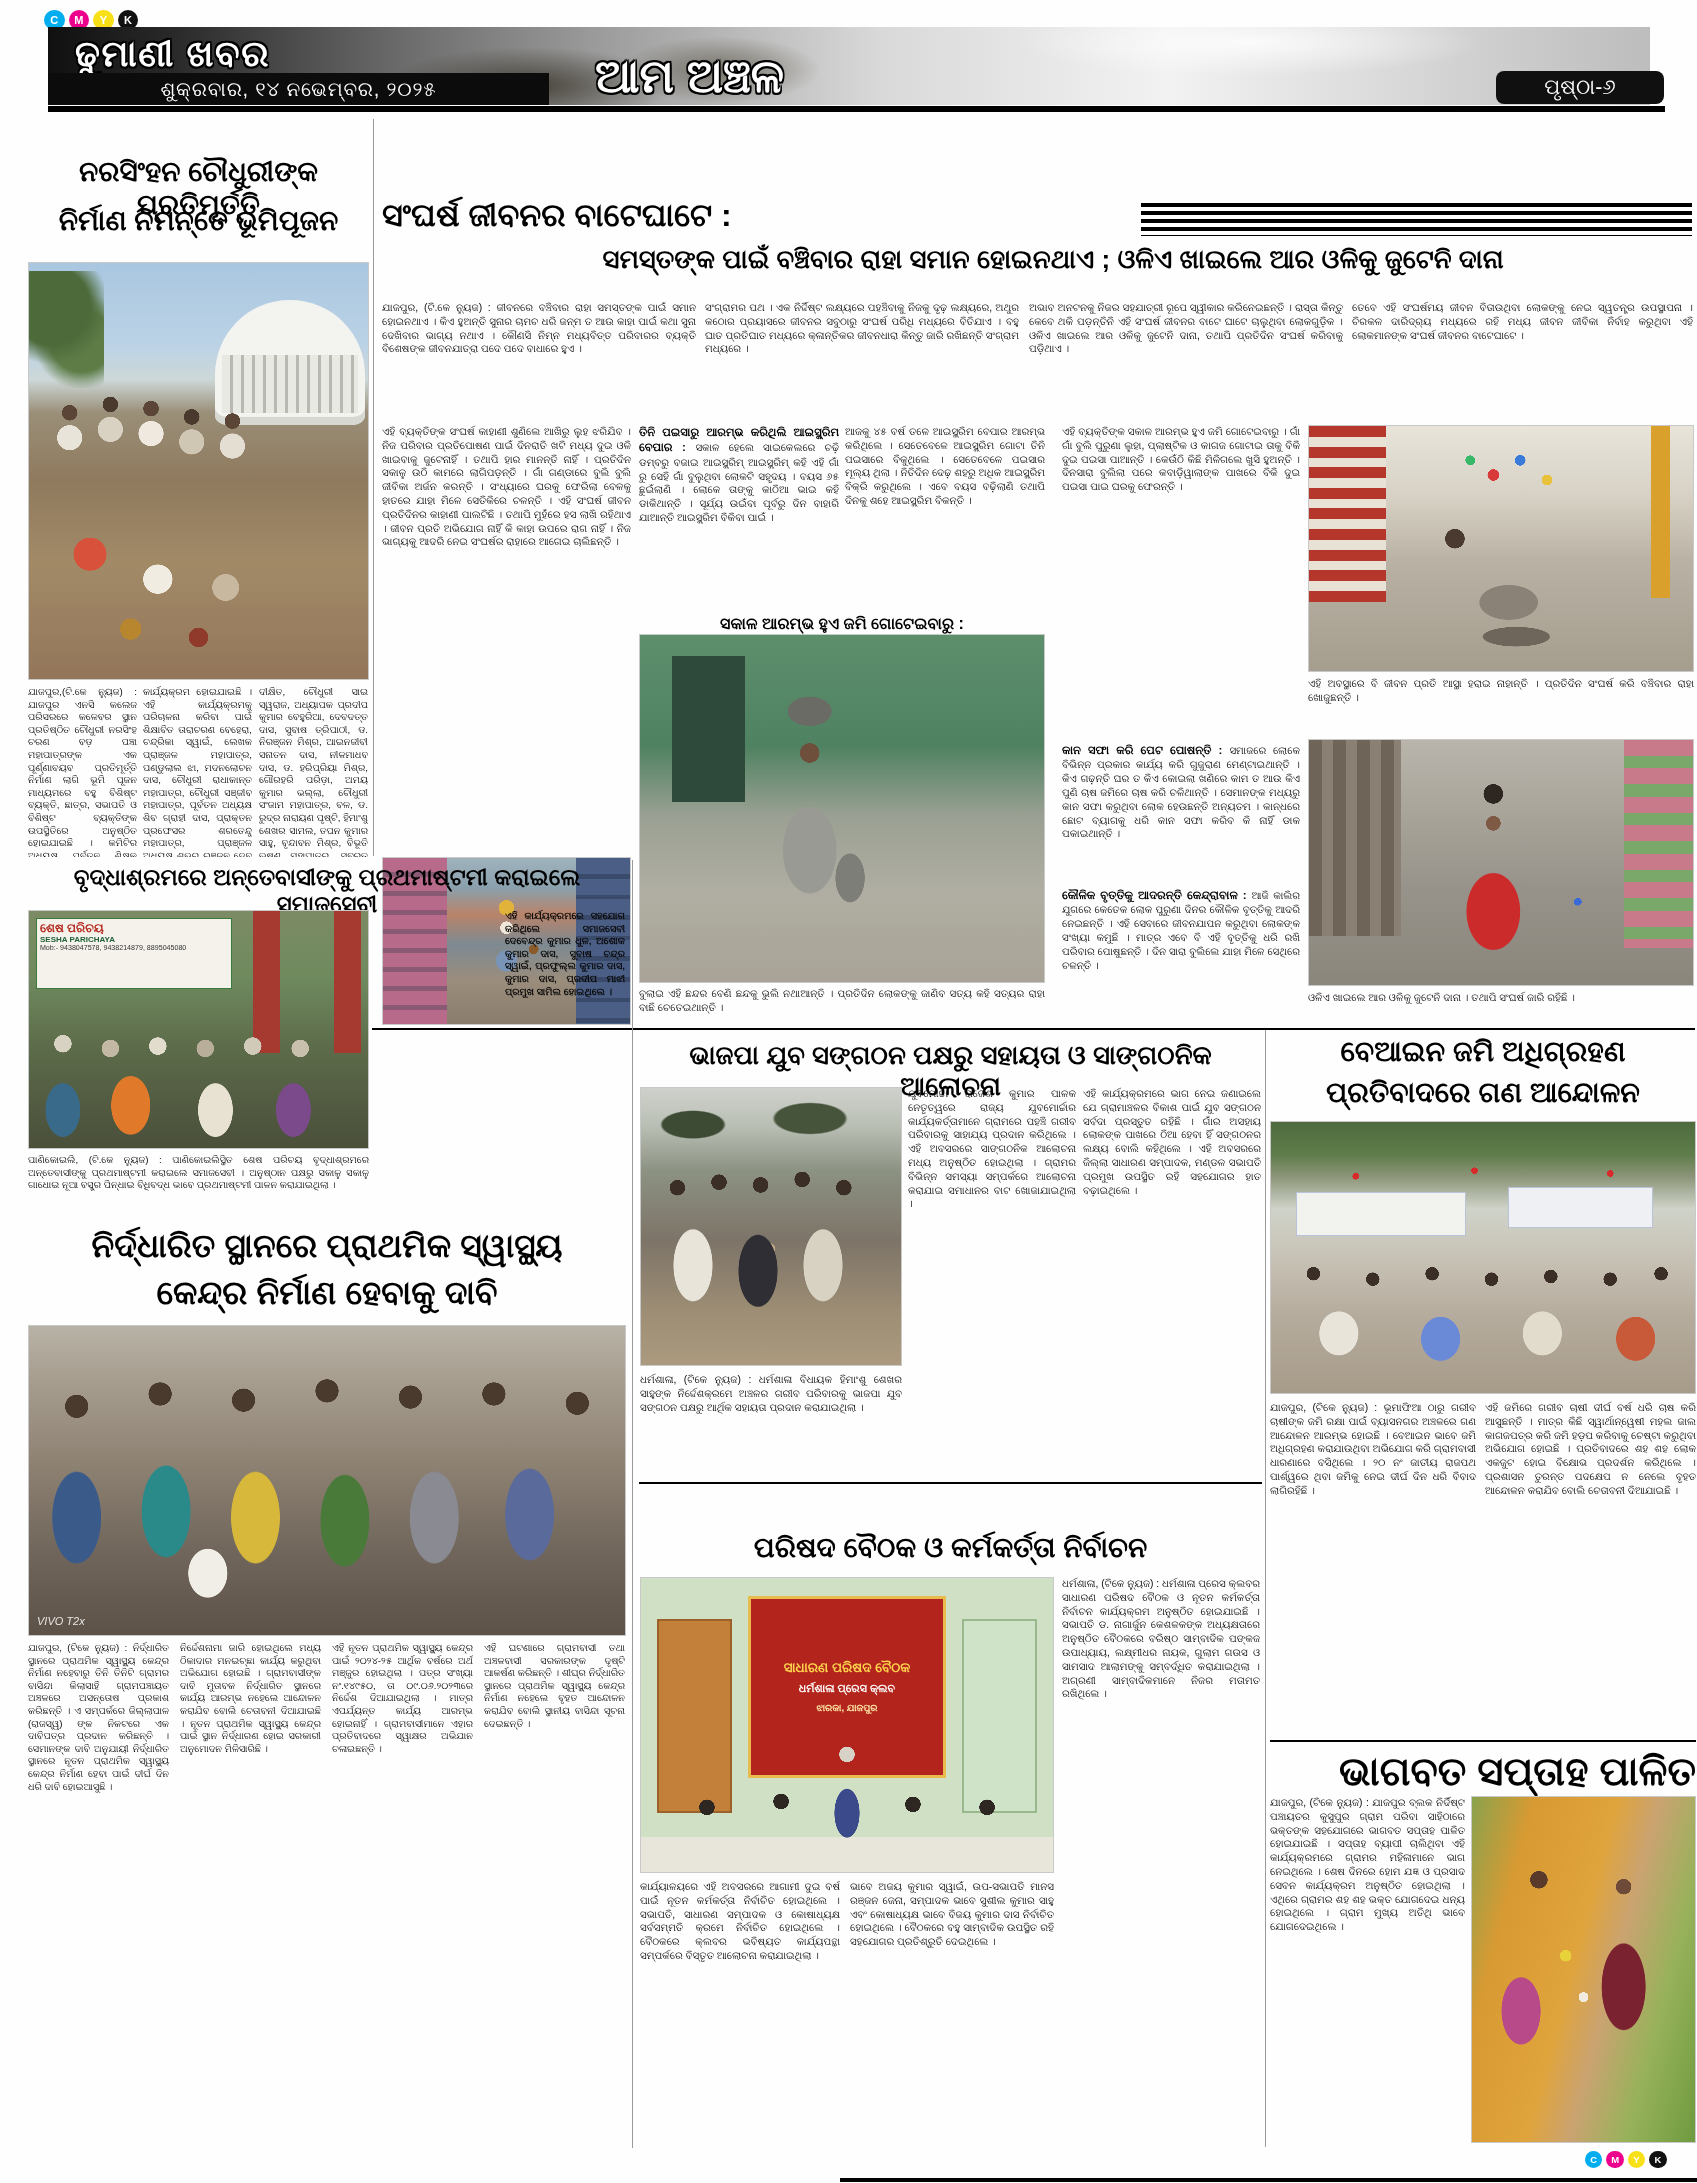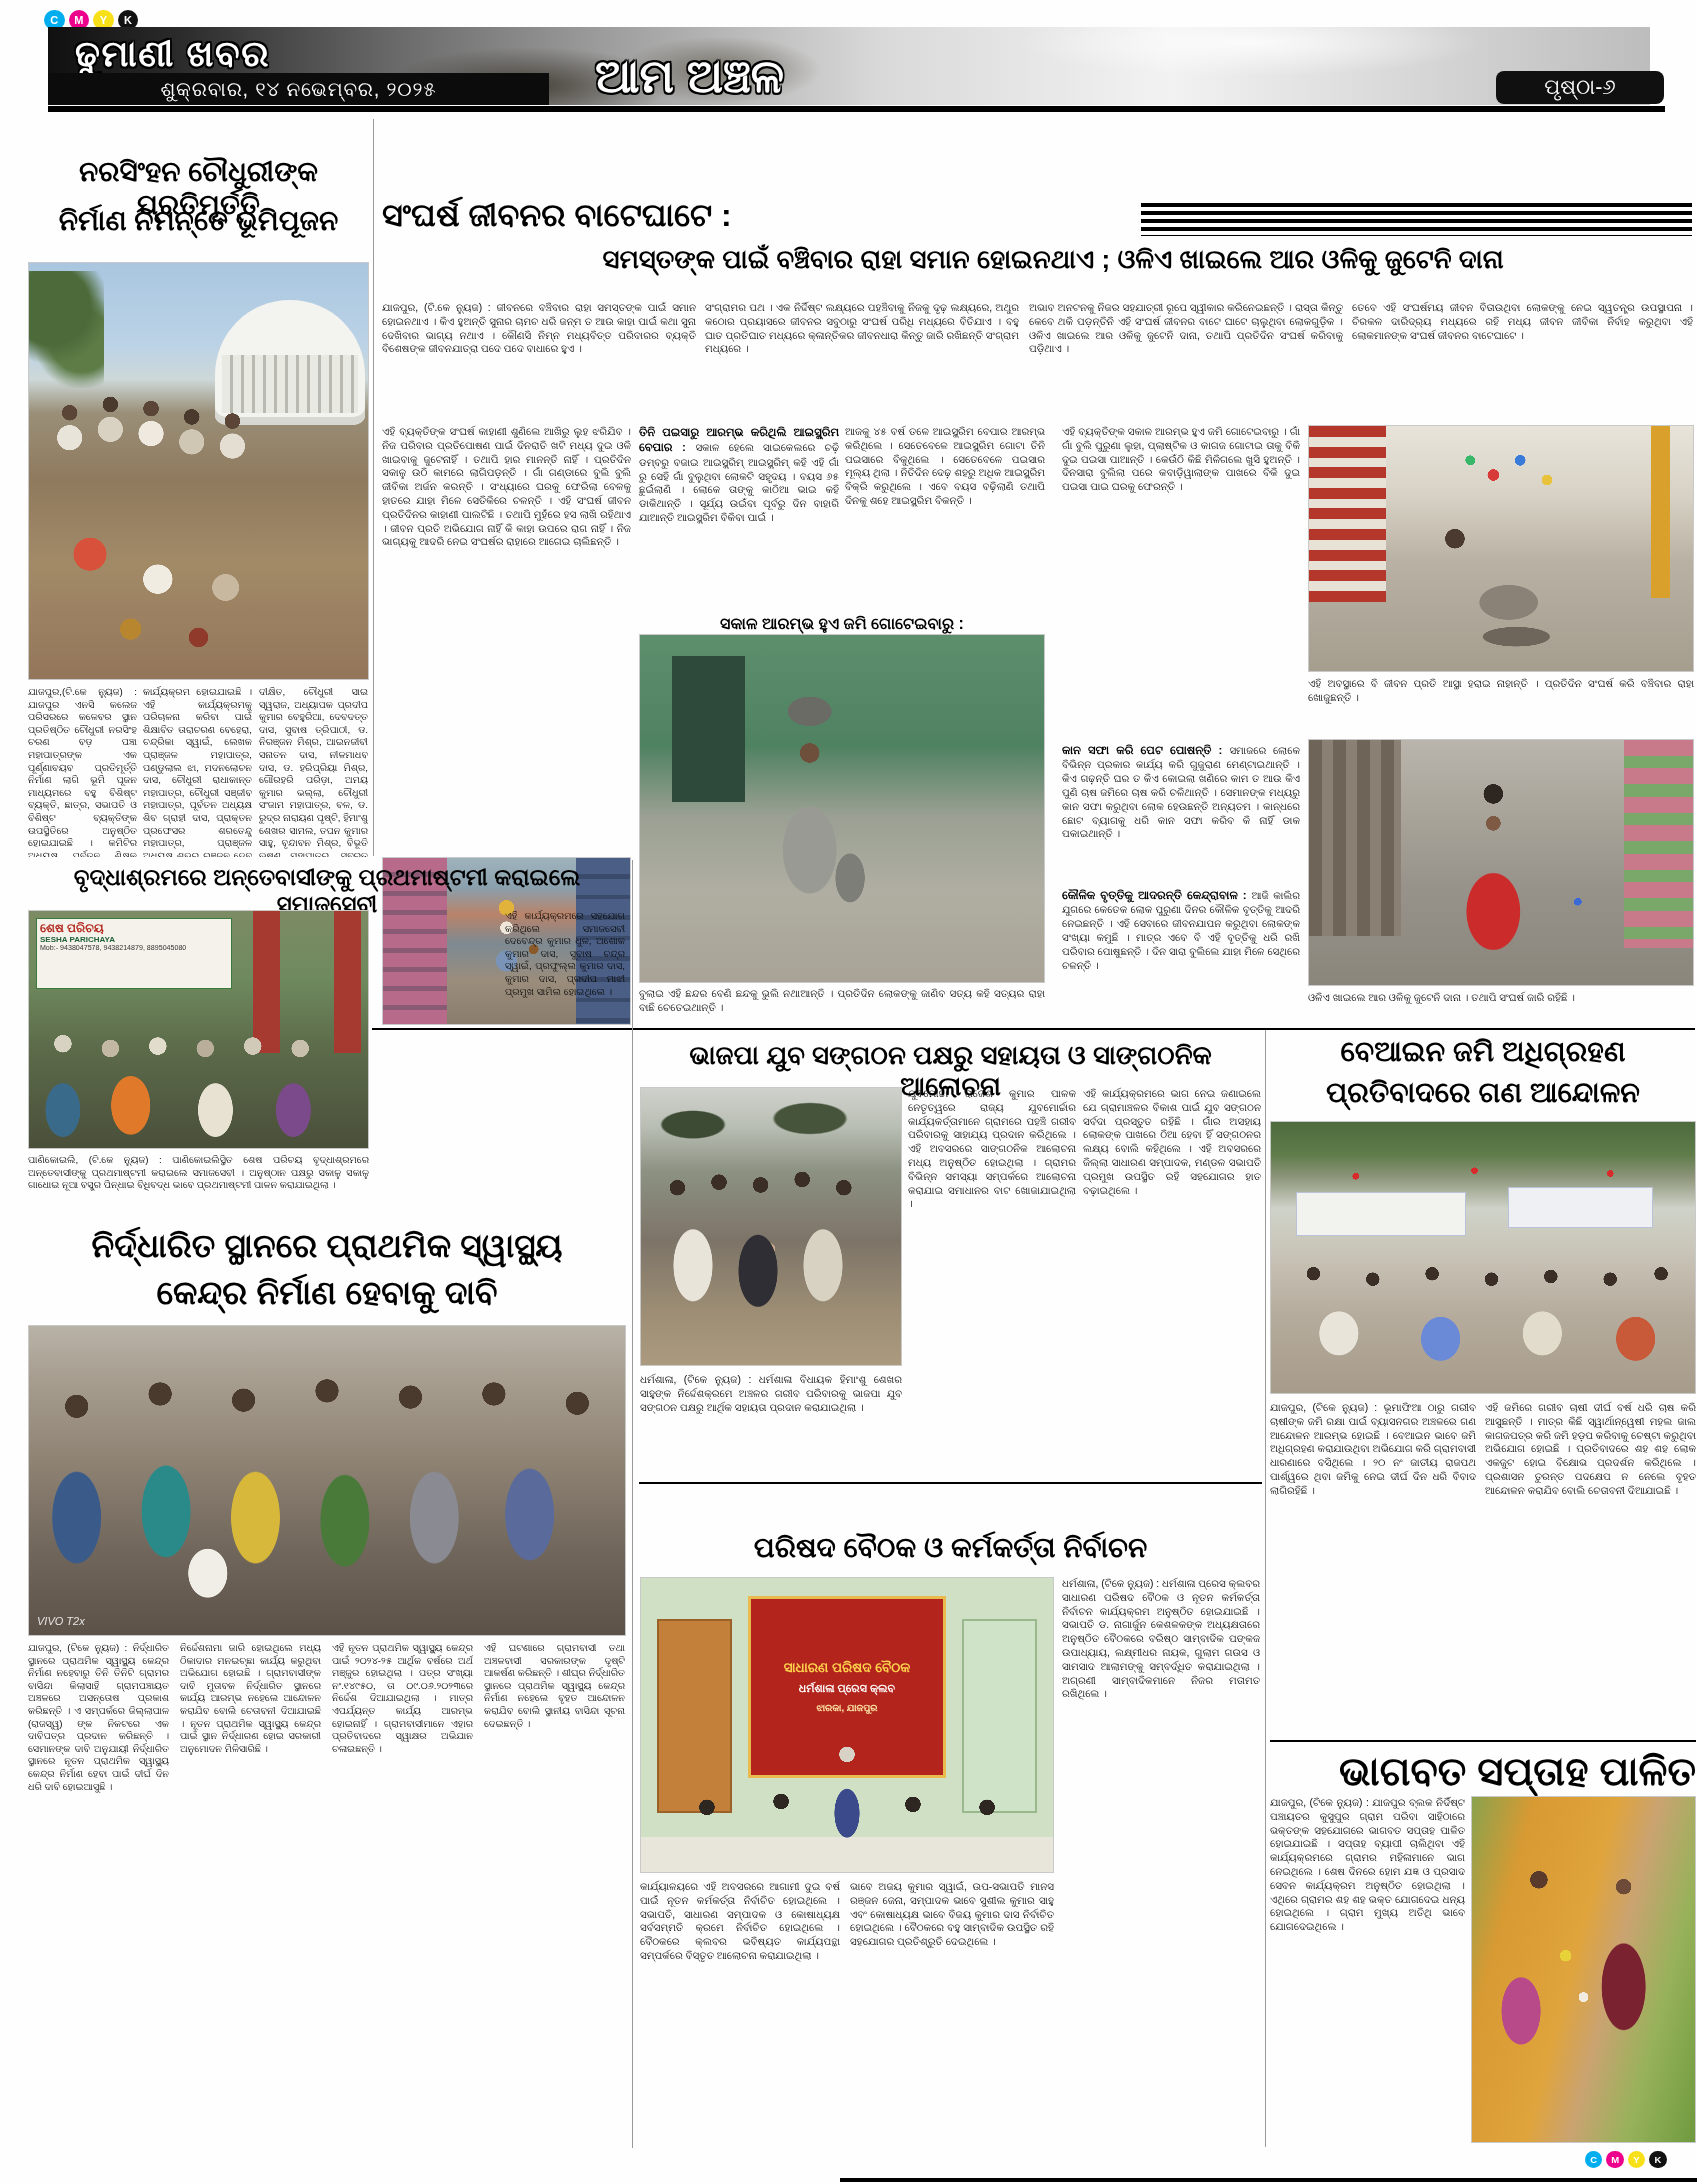--- a/index.html
+++ b/index.html
@@ -181,21 +181,21 @@
          radial-gradient(circle 14.3px at 38% 57%, #e2dccc 0 60%, transparent 62%),
          radial-gradient(circle 14.3px at 52% 58%, #b8ae9a 0 60%, transparent 62%),
          radial-gradient(circle 14.3px at 66% 57%, #d2cab8 0 60%, transparent 62%),
          radial-gradient(circle 14.3px at 80% 58%, #c8c0ac 0 60%, transparent 62%),
          radial-gradient(ellipse 32px 48px at 30% 82%, #e07a2a 0 60%, transparent 62%),
          radial-gradient(ellipse 28.5px 44px at 55% 84%, #e8e2d2 0 60%, transparent 62%),
          radial-gradient(ellipse 28.5px 44px at 78% 84%, #7a4a8a 0 60%, transparent 62%),
          radial-gradient(ellipse 28.5px 44px at 10% 84%, #3a6a8a 0 60%, transparent 62%);"></div>
   </div>
   <div class="abs small-txt" style="left:28px;top:1154px;width:341px;height:63px;">ପାଣିକୋଇଲି, (ଟି.କେ ନ୍ୟୁଜ) : ପାଣିକୋଇଲିସ୍ଥିତ ଶେଷ ପରିଚୟ ବୃଦ୍ଧାଶ୍ରମରେ ଅନ୍ତେବାସୀଙ୍କୁ ପ୍ରଥମାଷ୍ଟମୀ କରାଇଲେ ସମାଜସେବୀ । ଅନୁଷ୍ଠାନ ପକ୍ଷରୁ ସକାଳୁ ସକାଳୁ ଗାଧୋଇ ନୂଆ ବସ୍ତ୍ର ପିନ୍ଧାଇ ବିଧିବଦ୍ଧ ଭାବେ ପ୍ରଥମାଷ୍ଟମୀ ପାଳନ କରାଯାଇଥିଲା ।</div>
-  <div class="abs small-txt" style="left:505px;top:910px;width:120px;height:307px;">ଏହି କାର୍ଯ୍ୟକ୍ରମରେ ସହଯୋଗ କରିଥିଲେ ସମାଜସେବୀ ଦେବେନ୍ଦ୍ର କୁମାର ଧୁଳ, ଅଶୋକ କୁମାର ଦାସ, ସୁବାଷ ଚନ୍ଦ୍ର ସ୍ୱାଇଁ, ପ୍ରଫୁଲ୍ଲ କୁମାର ଦାସ, କୁମାର ଦାସ, ପ୍ରଦୀପ ମାଝୀ ପ୍ରମୁଖ ସାମିଲ ହୋଇଥିଲେ ।</div>
+  <div class="abs small-txt" style="left:505px;top:910px;width:120px;height:307px;font-weight:bold;">ଏହି କାର୍ଯ୍ୟକ୍ରମରେ ସହଯୋଗ କରିଥିଲେ ସମାଜସେବୀ ଦେବେନ୍ଦ୍ର କୁମାର ଧୁଳ, ଅଶୋକ କୁମାର ଦାସ, ସୁବାଷ ଚନ୍ଦ୍ର ସ୍ୱାଇଁ, ପ୍ରଫୁଲ୍ଲ କୁମାର ଦାସ, କୁମାର ଦାସ, ପ୍ରଦୀପ ମାଝୀ ପ୍ରମୁଖ ସାମିଲ ହୋଇଥିଲେ ।</div>
 
   <div class="abs hl" style="left:28px;top:1227px;width:598px;font-size:33px;">ନିର୍ଦ୍ଧାରିତ ସ୍ଥାନରେ ପ୍ରାଥମିକ ସ୍ୱାସ୍ଥ୍ୟ</div>
   <div class="abs hl" style="left:28px;top:1274px;width:598px;font-size:33px;">କେନ୍ଦ୍ର ନିର୍ମାଣ ହେବାକୁ ଦାବି</div>
 
   <div class="ph" style="left:28px;top:1325px;width:598px;height:311px;background:
        linear-gradient(180deg,#b8b2a6 0%,#a89f91 16%,#8e8273 44%,#6f655a 74%,#5c5248 100%);">
     <div class="layer" style="background:
          radial-gradient(circle 19px at 8% 26%, #4a3a2e 0 60%, transparent 62%),
          radial-gradient(circle 19px at 22% 22%, #4a3a2e 0 60%, transparent 62%),
          radial-gradient(circle 19px at 36% 24%, #4a3a2e 0 60%, transparent 62%),

